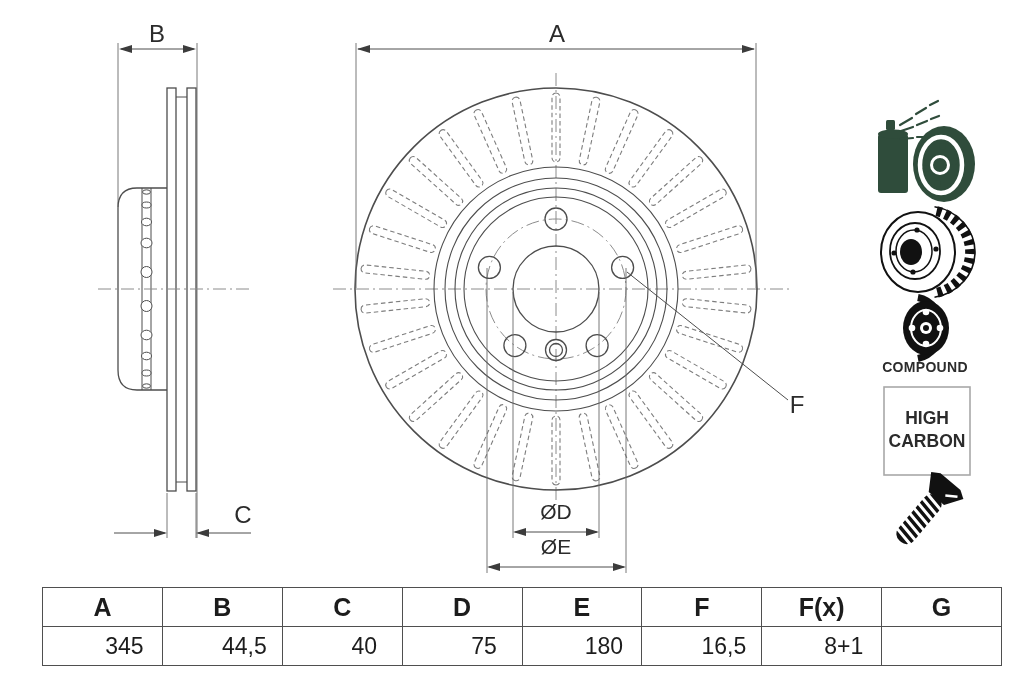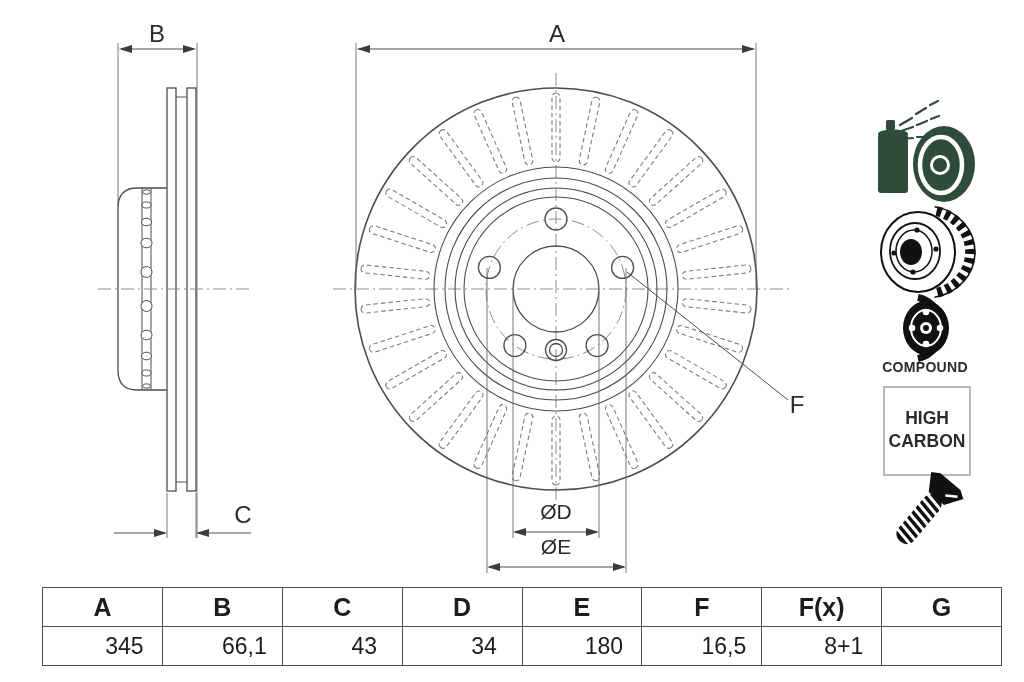--- a/index.html
+++ b/index.html
@@ -241,23 +241,23 @@
       <th>B</th>
       <th>C</th>
       <th>D</th>
       <th>E</th>
       <th>F</th>
       <th>F(x)</th>
       <th>G</th>
     </tr>
     <tr>
       <td>345</td>
-      <td>66,1</td>
-      <td>43</td>
-      <td>34</td>
+      <td>44,5</td>
+      <td>40</td>
+      <td>75</td>
       <td>180</td>
       <td>16,5</td>
       <td>8+1</td>
       <td></td>
     </tr>
   </tbody>
     </table>
 </div>
 
 </body></html>

